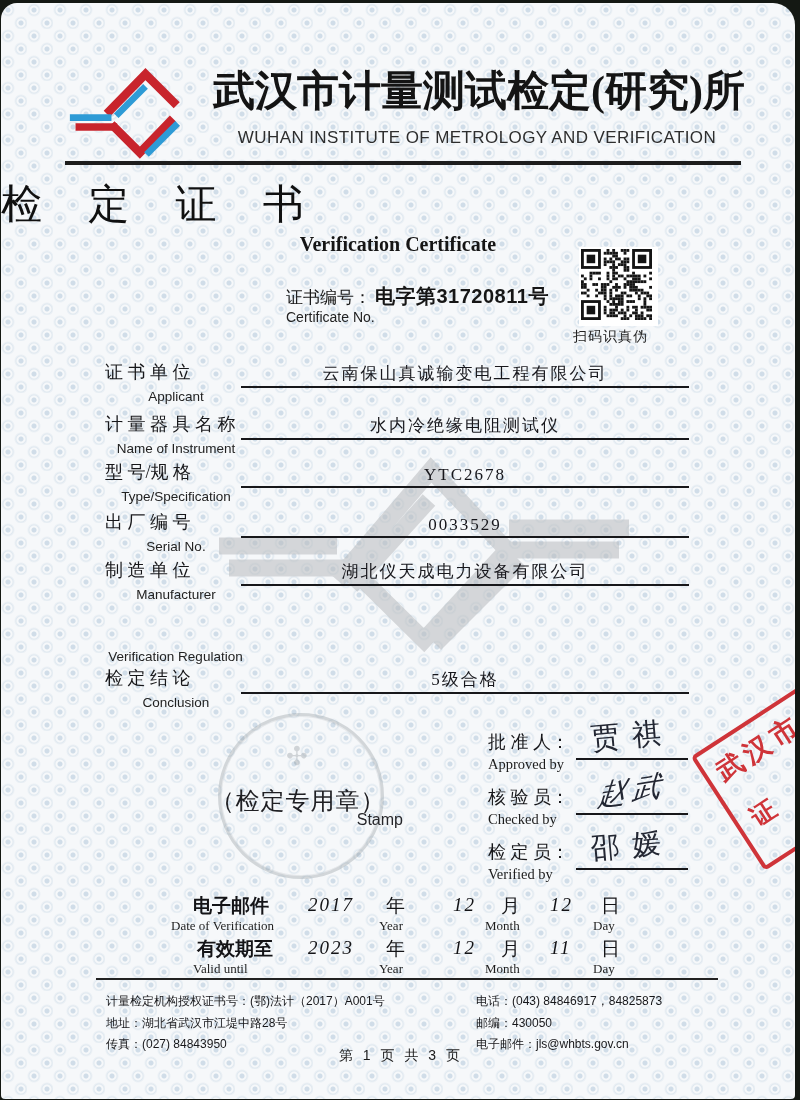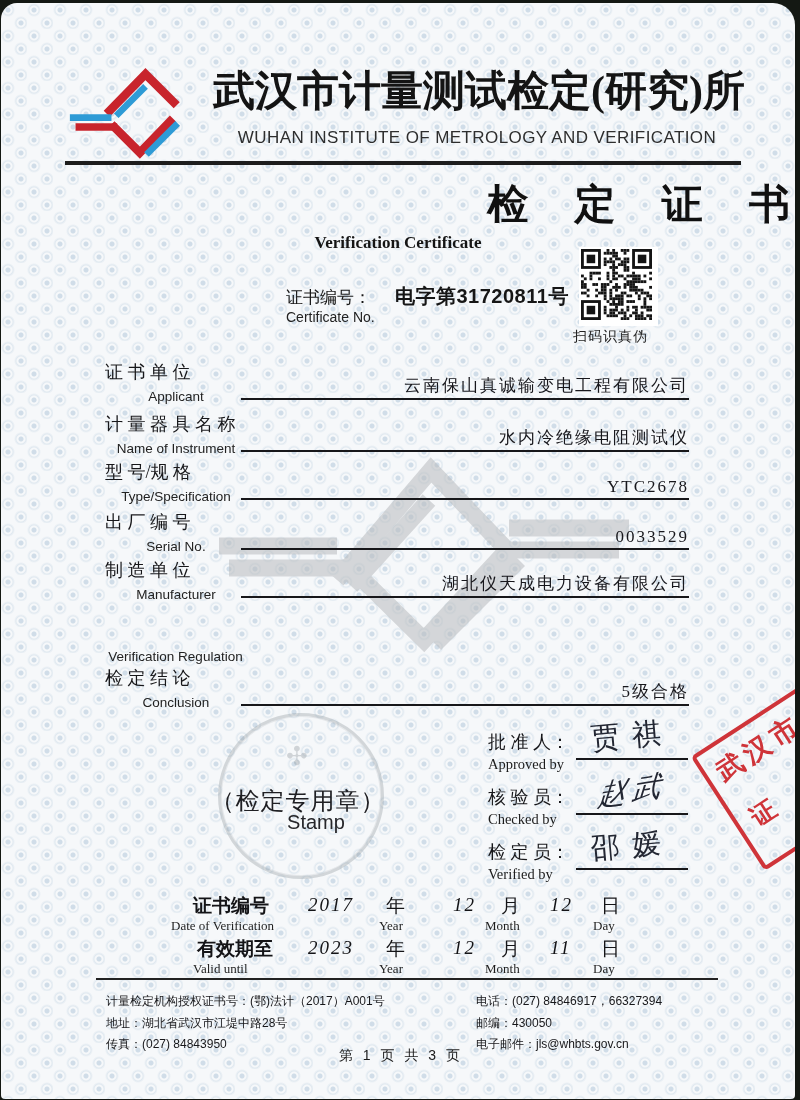--- a/index.html
+++ b/index.html
@@ -22,58 +22,58 @@
     overflow:hidden;
   }
   .abs{position:absolute;}
   
   .logo{left:62px;top:56px;width:148px;height:104px;}
   .org-cn{left:212px;top:60px;width:528px;text-align:center;font-size:42px;font-weight:bold;
           white-space:nowrap;letter-spacing:0px;font-family:"Liberation Serif",serif;color:#141414;}
   .org-en{left:212px;top:125px;width:528px;text-align:center;font-size:17px;letter-spacing:.4px;color:#2e2e2e;}
   .header-rule{left:64px;top:158px;width:676px;height:4px;background:#1d1d1d;}
   
-  .cert-title{left:0;top:174px;width:100%;text-align:right;font-size:41px;font-weight:bold;
+  .cert-title{left:0;top:174px;width:100%;text-align:left;font-size:41px;font-weight:normal;
               word-spacing:26px;letter-spacing:5px;color:#101010;font-family:"Liberation Serif",serif;}
-  .cert-title-en{left:0;top:230px;width:100%;text-align:center;font-size:17px;font-weight:bold;
+  .cert-title-en{left:0;top:230px;width:100%;text-align:center;font-size:20px;font-weight:bold;
                  font-family:"Liberation Serif",serif;color:#151515;}
   
   .certno{left:285px;top:280px;font-size:17px;color:#161616;}
-  .certno .num{font-size:20px;font-weight:bold;margin-left:24px;letter-spacing:.5px;}
+  .certno .num{font-size:20px;font-weight:bold;margin-left:4px;letter-spacing:.5px;}
   .certno-en{left:285px;top:306px;font-size:14px;color:#222;}
   .qr{left:578px;top:244px;width:75px;height:75px;background:#fff;padding:2px;}
   .qr-caption{left:572px;top:325px;width:90px;font-size:14px;letter-spacing:1px;color:#222;}
   
   .watermark{left:218px;top:425px;width:410px;height:240px;opacity:.55;z-index:0;}
   .content{position:absolute;inset:0;z-index:1;}
   
   .row{position:absolute;left:0;width:692px;height:52px;}
   .row-label{position:absolute;left:104px;top:0;width:150px;font-size:18px;color:#17171a;
              font-family:"Liberation Serif",serif;white-space:nowrap;}
   .row-en{position:absolute;left:100px;top:29px;width:150px;text-align:center;font-size:13.5px;color:#222;}
-  .row-line{position:absolute;left:240px;top:12px;width:448px;height:26px;border-bottom:2px solid #17171a;
-            display:flex;align-items:flex-end;justify-content:flex-end;}
+  .row-line{position:absolute;left:240px;top:0;width:448px;height:26px;border-bottom:2px solid #17171a;
+            display:flex;align-items:flex-end;justify-content:center;}
   .row-value{font-size:17px;font-family:"Liberation Serif",serif;letter-spacing:2px;color:#17171c;
              white-space:nowrap;padding-bottom:1px;}
   
   .sig-row{position:absolute;left:0;width:800px;height:60px;}
   .sig-label{position:absolute;left:487px;top:0;font-size:18px;font-family:"Liberation Serif",serif;color:#17171a;white-space:nowrap;}
   .sig-en{position:absolute;left:487px;top:26px;font-size:14.5px;font-family:"Liberation Serif",serif;color:#1c1c1c;}
   .sig-line{position:absolute;left:575px;top:-24px;width:112px;height:52px;border-bottom:2px solid #17171a;
             display:flex;align-items:flex-end;justify-content:center;}
   .sig-name{font-size:29px;color:#232733;font-family:"Liberation Serif",serif;letter-spacing:12px;
             transform:rotate(-5deg);white-space:nowrap;padding-bottom:2px;}
   .sig-cursive{font-style:italic;transform:rotate(-9deg) skewX(-14deg);letter-spacing:6px;}
   
   .stamp-circle{left:217px;top:710px;width:160px;height:160px;border-radius:50%;
                 border:3px solid rgba(135,142,150,.32);
                 box-shadow:inset 0 0 0 1px rgba(135,142,150,.15);}
   .stamp-star{left:285px;top:738px;font-size:26px;color:rgba(135,142,150,.35);}
   .stamp-cn{left:182px;top:782px;width:230px;text-align:center;font-size:24px;letter-spacing:1px;color:#202024;}
-  .stamp-en{left:200px;top:808px;width:230px;text-align:center;font-size:20px;color:#26262a;}
+  .stamp-en{left:172px;top:808px;width:230px;text-align:right;font-size:16px;color:#26262a;}
   
   .red-stamp{left:712px;top:693px;width:175px;height:128px;border:4px solid #cf3439;border-radius:5px;
              transform:rotate(-33deg);color:#cf3439;}
   .red-stamp .l1{position:absolute;left:10px;top:8px;font-size:27px;font-weight:bold;letter-spacing:5px;
                  font-family:"Liberation Serif",serif;}
   .red-stamp .l2{position:absolute;left:14px;top:66px;font-size:25px;font-weight:bold;
                  font-family:"Liberation Serif",serif;}
   
   .date-label{font-size:19px;font-weight:bold;color:#141417;font-family:"Liberation Serif",serif;}
   .date-en{font-size:13px;font-family:"Liberation Serif",serif;color:#1d1d1d;}
@@ -423,21 +423,21 @@
     </div>
     <div class="sig-row" style="top:837px">
       <div class="sig-label">检 定 员：</div>
       <div class="sig-en">Verified by</div>
       <div class="sig-line">
           <span class="sig-name">邵媛</span>
         </div>
     </div>
 
     <div>
-      <span class="abs date-label" style="left:192px;top:890px">证书编号</span>
+      <span class="abs date-label" style="left:192px;top:890px">电子邮件</span>
       <span class="abs date-num" style="left:307px;top:891px">2017</span>
       <span class="abs date-unit" style="left:385px;top:890px">年</span>
       <span class="abs date-num" style="left:452px;top:891px">12</span>
       <span class="abs date-unit" style="left:500px;top:890px">月</span>
       <span class="abs date-num" style="left:549px;top:891px">12</span>
       <span class="abs date-unit" style="left:600px;top:890px">日</span>
       <span class="abs date-en" style="left:170px;top:915px">Date of Verification</span>
       <span class="abs date-en" style="left:378px;top:915px">Year</span>
       <span class="abs date-en" style="left:484px;top:915px">Month</span>
       <span class="abs date-en" style="left:592px;top:915px">Day</span>
@@ -456,20 +456,20 @@
       <span class="abs date-en" style="left:592px;top:958px">Day</span>
     </div>
 
     <div class="abs footer-rule"></div>
     <div class="abs foot-col foot-left">
       <div>计量检定机构授权证书号：(鄂)法计（2017）A001号</div>
       <div>地址：湖北省武汉市江堤中路28号</div>
       <div>传真：(027) 84843950</div>
     </div>
     <div class="abs foot-col foot-right">
-      <div>电话：(027) 84846917，66327394</div>
+      <div>电话：(043) 84846917，84825873</div>
       <div>邮编：430050</div>
       <div>电子邮件：jls@whbts.gov.cn</div>
     </div>
     <div class="abs page-info">第 1 页 共 3 页</div>
 
   </div>
 </div>
 
 </body></html>

